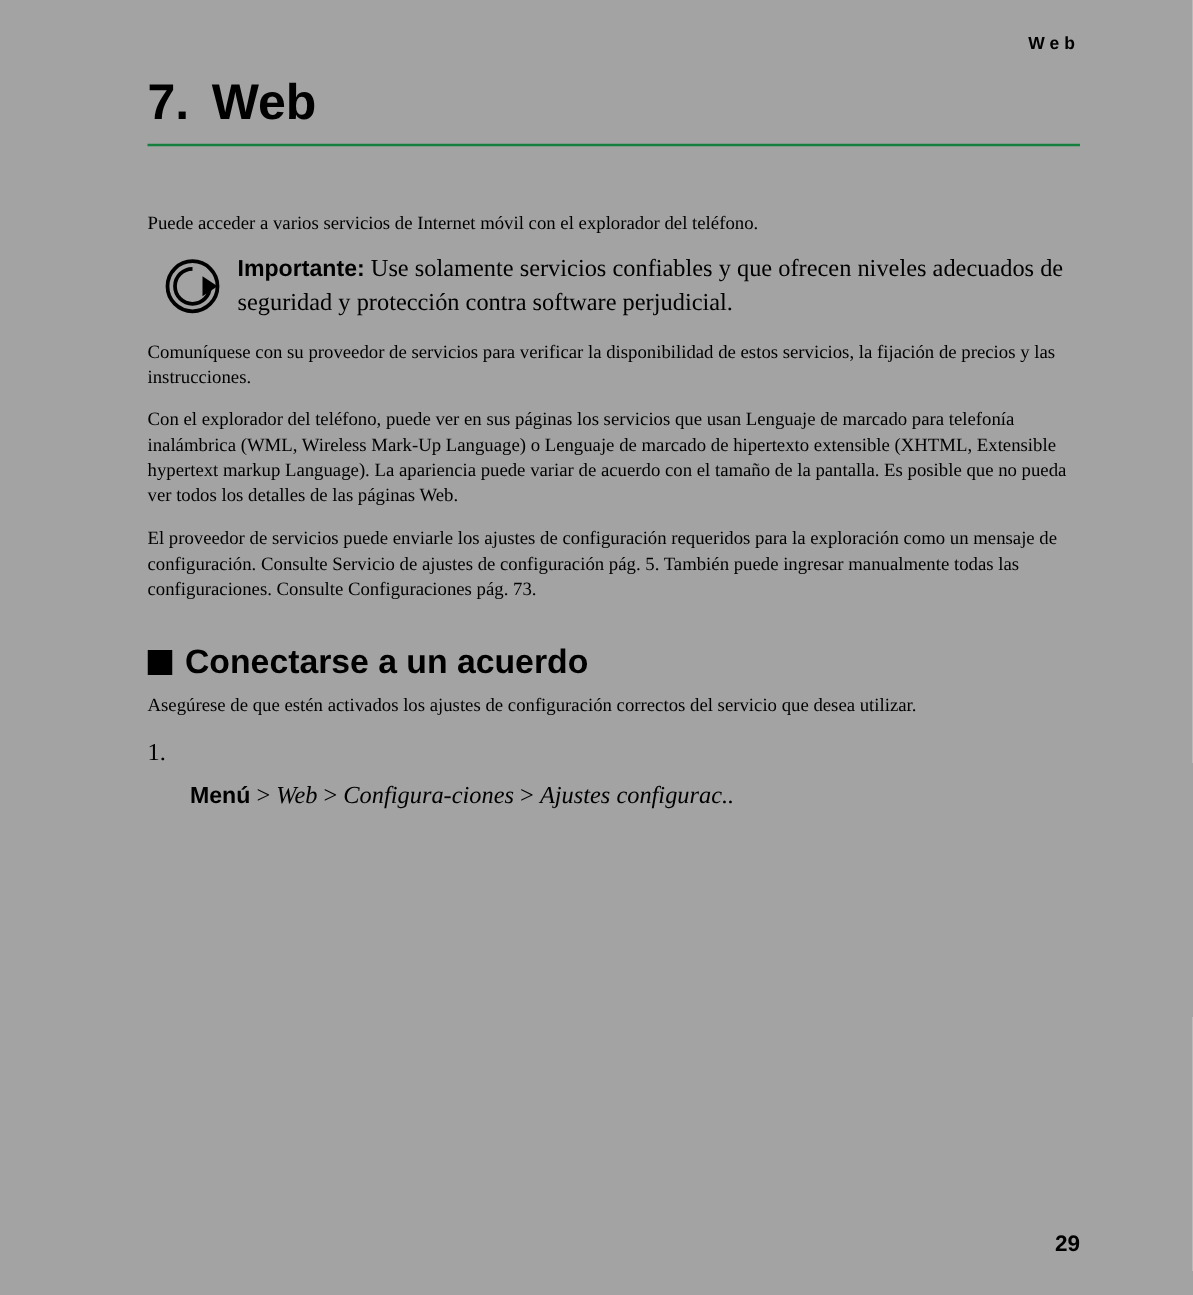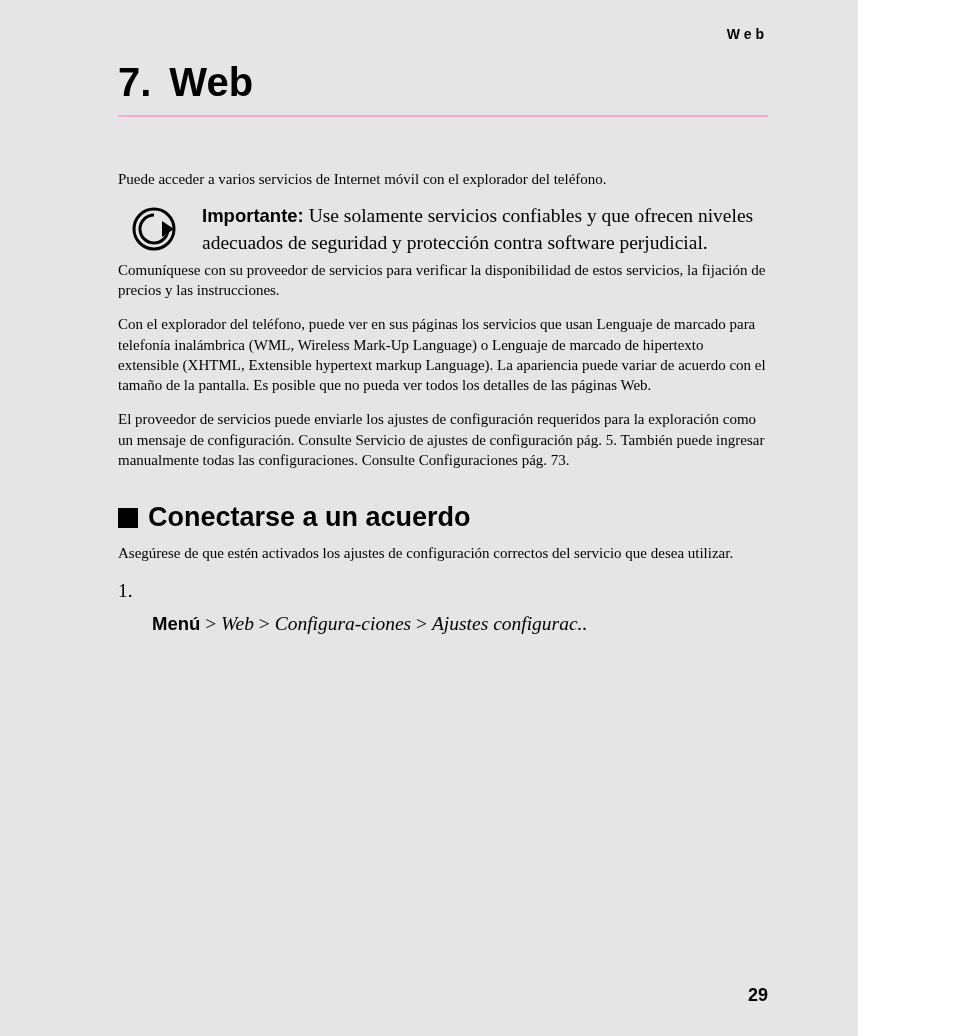--- a/index.html
+++ b/index.html
@@ -3,57 +3,57 @@
 <meta charset="utf-8">
 <style>
   body {
     margin: 0;
     padding: 0;
     background: #ffffff;
     font-family: Georgia, "Times New Roman", serif;
     color: #000;
   }
   .page {
-    width: 858px;
+    width: 954px;
     height: 1036px;
     box-sizing: border-box;
     padding: 26px 90px 30px 118px;
     position: relative;
-    background: #e5e5e5;
+    background: #a3a3a3;
   }
   .running-head {
     text-align: right;
     font-family: Arial, Helvetica, sans-serif;
     font-weight: bold;
     font-size: 14px;
     letter-spacing: 4px;
     margin-bottom: 18px;
     color: #000;
   }
   .chapter-title {
     font-family: Arial, Helvetica, sans-serif;
     font-weight: bold;
     font-size: 40px;
     margin: 0;
     padding: 0 0 10px 0;
-    border-bottom: 2px solid #f9a8d4;
+    border-bottom: 2px solid #15803d;
   }
   .chapter-number { letter-spacing: 0; }
   .chapter-title .gap { display:inline-block; width: 18px; }
   .intro {
     margin-top: 52px;
     font-size: 19.5px;
     line-height: 1.35;
   }
   p { margin: 0 0 14px 0; }
   .callout {
     display: flex;
     align-items: flex-start;
-    gap: 22px;
-    margin: 10px 0 4px 10px;
+    gap: 10px;
+    margin: 10px 0 16px 10px;
   }
   .callout-icon {
     flex: 0 0 52px;
     height: 52px;
     display:flex; align-items:center; justify-content:center;
   }
   .callout-text {
     font-size: 19.5px;
     line-height: 1.35;
   }

